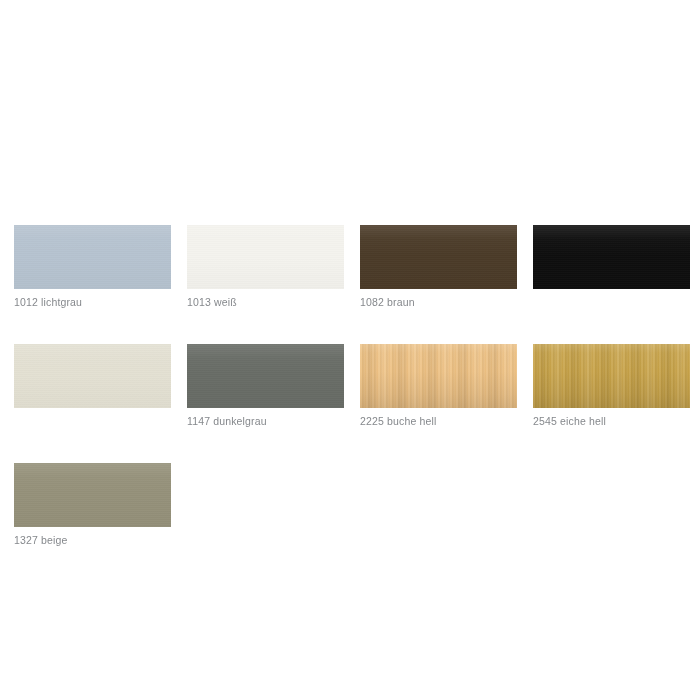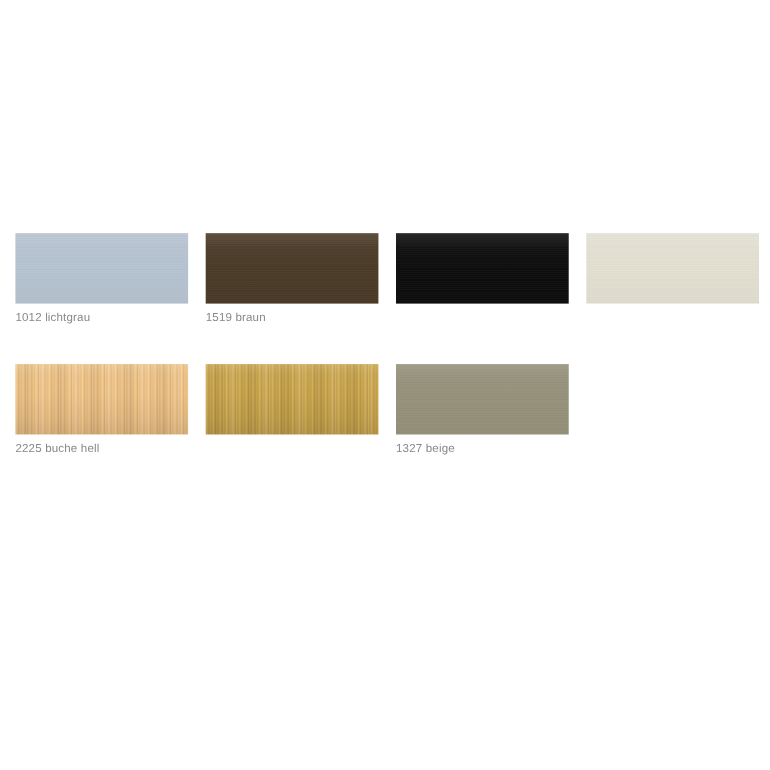--- a/index.html
+++ b/index.html
@@ -19,21 +19,21 @@
     position: relative;
     width: 700px;
     height: 700px;
     background: #ffffff;
   }
 
   
   #swatch-grid {
     position: absolute;
     left: 14px;
-    top: 212px;
+    top: 225px;
     width: 676px;
     display: grid;
     grid-template-columns: repeat(4, 157px);
     column-gap: 16px;
     row-gap: 35px;
     align-content: start;
   }
 
   .swatch-cell {
     width: 157px;
@@ -134,34 +134,43 @@
 </head>
 <body>
 
 <div id="swatch-sheet">
   <div id="swatch-grid">
       <div class="swatch-cell">
         <div class="swatch-chip plain" style="background-color: rgb(182, 195, 208);"></div>
         <div class="swatch-label">1012 lichtgrau</div>
       </div>
       <div class="swatch-cell">
+        <div class="swatch-chip plain" style="background-color: rgb(244, 243, 238);"></div>
+        <div class="swatch-label">1013 weiß</div>
+      </div>
+      <div class="swatch-cell">
         <div class="swatch-chip plain" style="background-color: rgb(75, 59, 40);"></div>
-        <div class="swatch-label">1519 braun</div>
+        <div class="swatch-label">1082 braun</div>
       </div>
       <div class="swatch-cell">
         <div class="swatch-chip plain" style="background-color: rgb(14, 14, 14);"></div>
       </div>
       <div class="swatch-cell">
         <div class="swatch-chip plain" style="background-color: rgb(227, 224, 210);"></div>
       </div>
       <div class="swatch-cell">
+        <div class="swatch-chip plain" style="background-color: rgb(104, 108, 102);"></div>
+        <div class="swatch-label">1147 dunkelgrau</div>
+      </div>
+      <div class="swatch-cell">
         <div class="swatch-chip wood" style="background-color: rgb(238, 193, 131);"></div>
         <div class="swatch-label">2225 buche hell</div>
       </div>
       <div class="swatch-cell">
         <div class="swatch-chip wood" style="background-color: rgb(200, 163, 72);"></div>
+        <div class="swatch-label">2545 eiche hell</div>
       </div>
       <div class="swatch-cell">
         <div class="swatch-chip plain" style="background-color: rgb(149, 145, 122);"></div>
         <div class="swatch-label">1327 beige</div>
       </div>
     </div>
 </div>
 
 </body></html>

